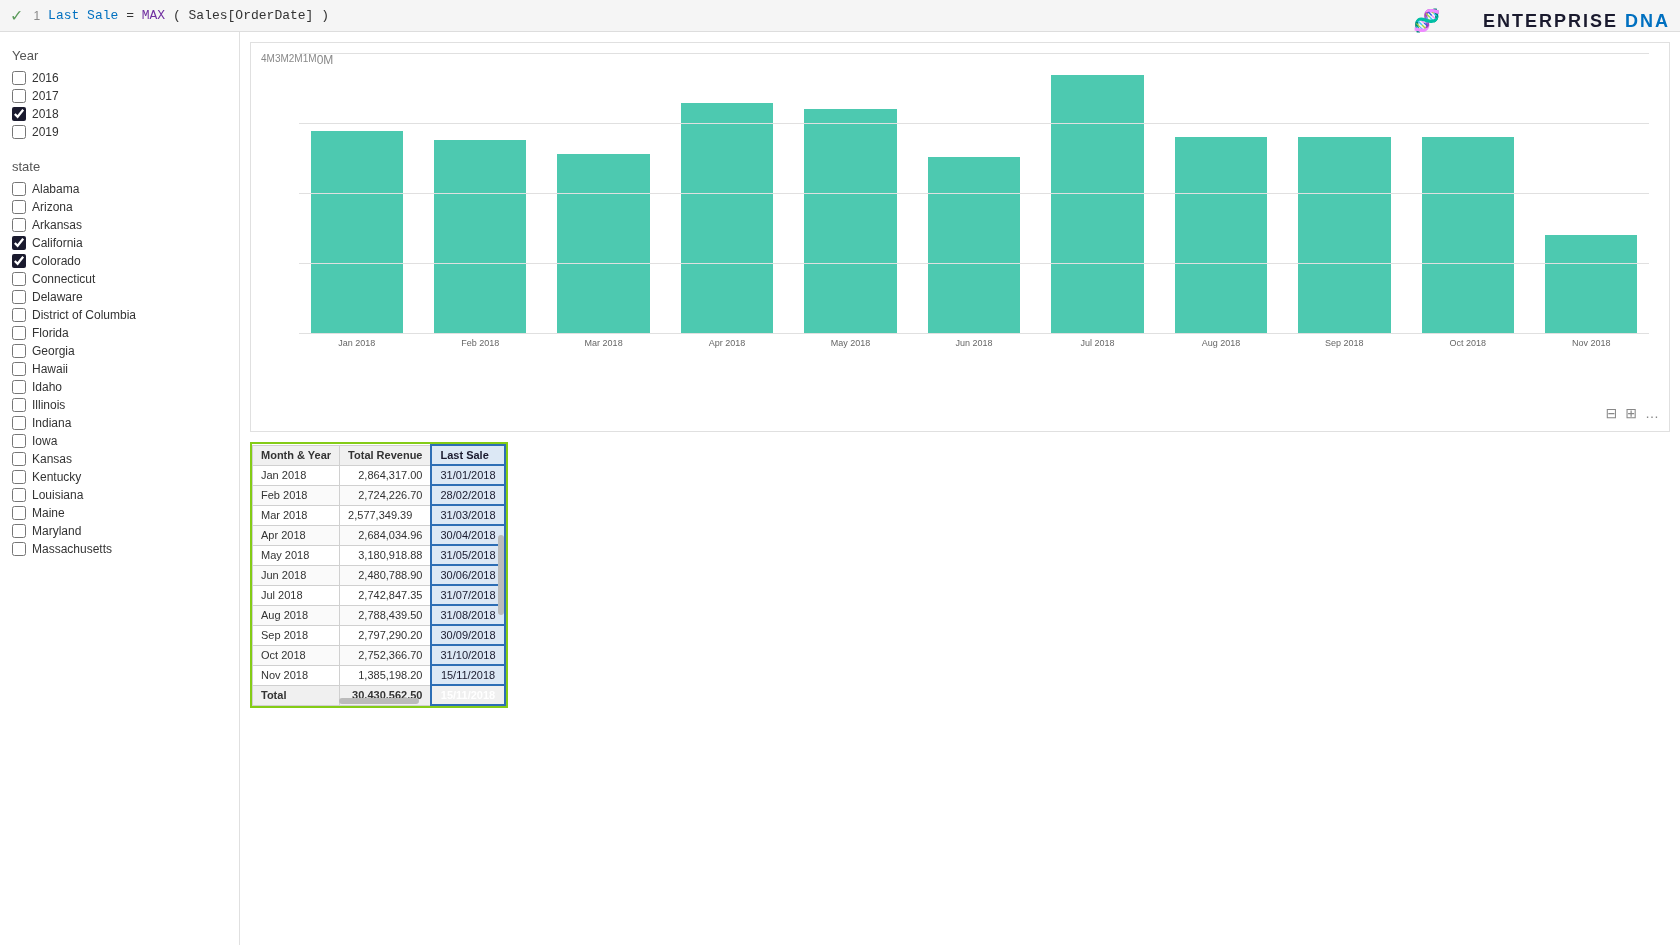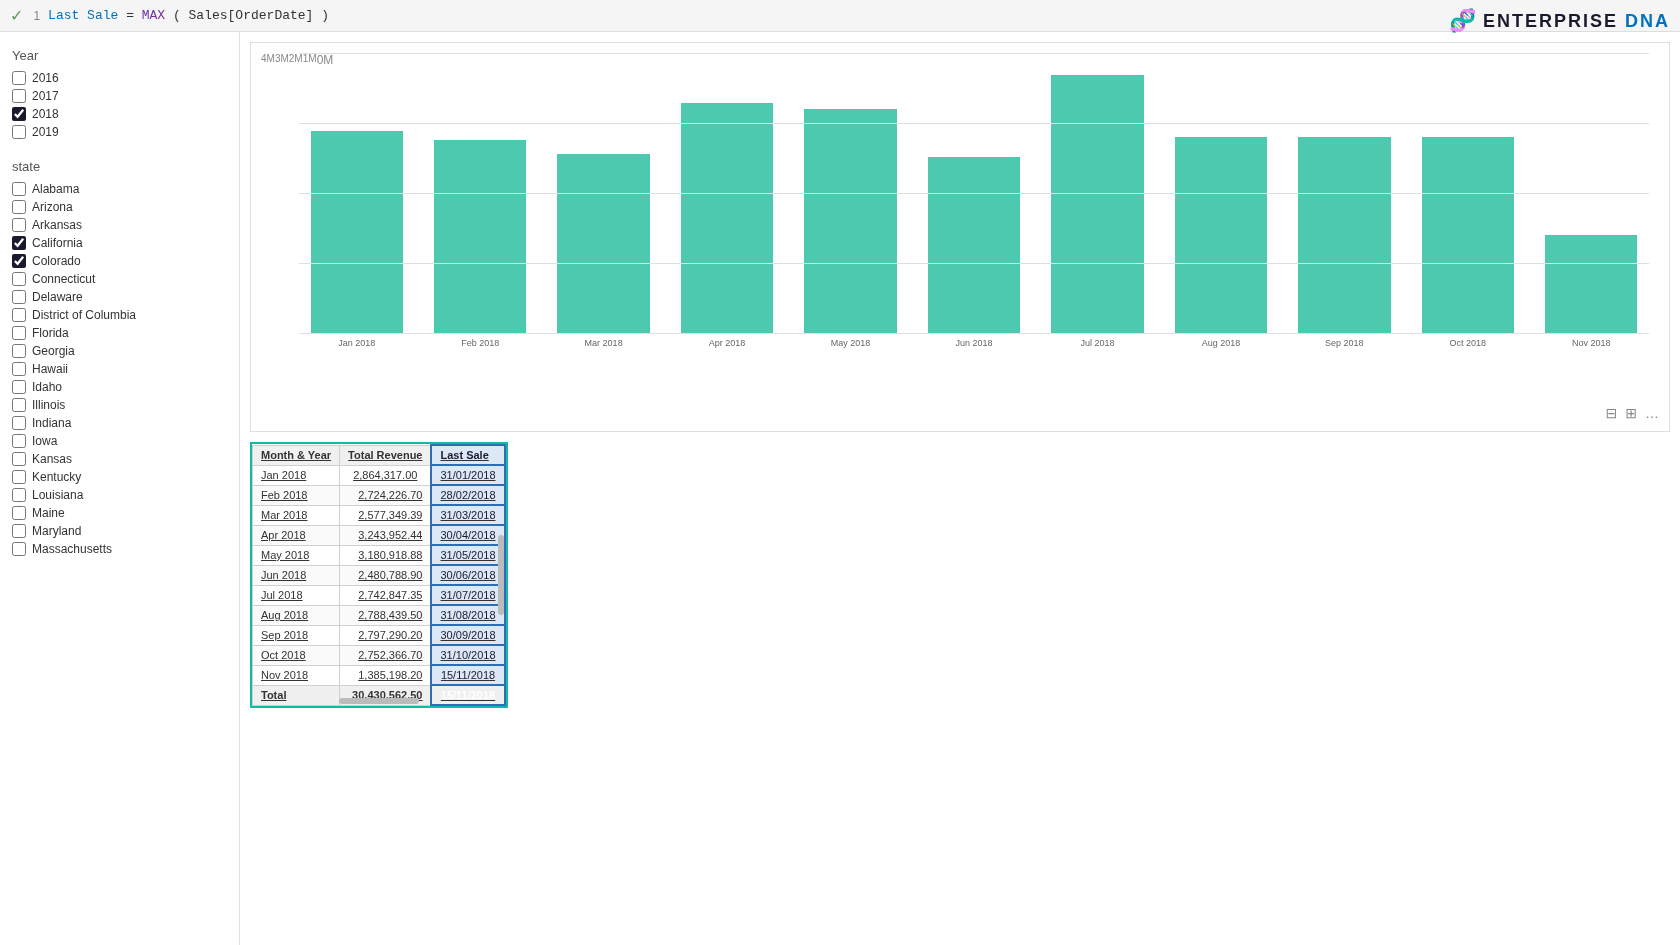--- a/index.html
+++ b/index.html
@@ -11,21 +11,21 @@
       padding: 4px 10px; height: 32px;
     }
     .top-bar .checkmark { color: #5a9a5a; font-size: 16px; margin-right: 10px; }
     .top-bar .formula { font-family: 'Courier New', monospace; font-size: 13px; color: #333; }
 
     
     .logo-area {
       position: absolute; top: 8px; right: 10px;
       display: flex; align-items: center; gap: 6px;
     }
-    .logo-text { font-size: 18px; font-weight: 700; color: #1a1a2e; letter-spacing: 2px; }
+    .logo-text { font-size: 18px; font-weight: 700; color: #1a1a2e; letter-spacing: 2px; margin-left: 36px; }
     .logo-text span { color: #0070c0; }
     .dna-icon { color: #0070c0; font-size: 22px; }
 
     
     .main-layout { display: flex; height: calc(945px - 32px); }
 
     
     .sidebar { width: 240px; padding: 16px 12px; border-right: 1px solid #e0e0e0; overflow-y: auto; flex-shrink: 0; }
     .filter-section { margin-bottom: 20px; }
     .filter-title { font-size: 13px; color: #555; margin-bottom: 8px; }
@@ -279,48 +279,48 @@
       </div>
 
       <div class="chart-actions">
         <button class="chart-action-btn">⊟</button>
         <button class="chart-action-btn">⊞</button>
         <button class="chart-action-btn">…</button>
       </div>
     </div>
 
     
-    <div style="position:relative; display:inline-block; border: 2px solid #14b8a6; text-decoration: underline;">
+    <div style="position:relative; display:inline-block; border: 2px solid #84cc16;">
       <table>
         <thead>
           <tr>
             <th>Month &amp; Year</th>
             <th>Total Revenue</th>
             <th class="highlighted">Last Sale</th>
           </tr>
         </thead>
         <tbody id="table-body">
             <tr>
               <td>Jan 2018</td>
-              <td style="text-align: center;">2,864,317.00</td>
+              <td style="text-align: right;">2,864,317.00</td>
               <td class="highlighted" style="text-align: center;">31/01/2018</td>
             </tr>
             <tr>
               <td>Feb 2018</td>
               <td style="text-align: right;">2,724,226.70</td>
               <td class="highlighted" style="">28/02/2018</td>
             </tr>
             <tr>
               <td>Mar 2018</td>
-              <td style="text-align: right;">2,577,349.39</td>
+              <td style="text-align: left;">2,577,349.39</td>
               <td class="highlighted" style="text-align: center;">31/03/2018</td>
             </tr>
             <tr>
               <td>Apr 2018</td>
-              <td style="text-align: right;">3,243,952.44</td>
+              <td style="text-align: right;">2,684,034.96</td>
               <td class="highlighted" style="text-align: center;">30/04/2018</td>
             </tr>
             <tr>
               <td>May 2018</td>
               <td style="text-align: right;">3,180,918.88</td>
               <td class="highlighted" style="text-align: center;">31/05/2018</td>
             </tr>
             <tr>
               <td>Jun 2018</td>
               <td style="text-align: right;">2,480,788.90</td>

